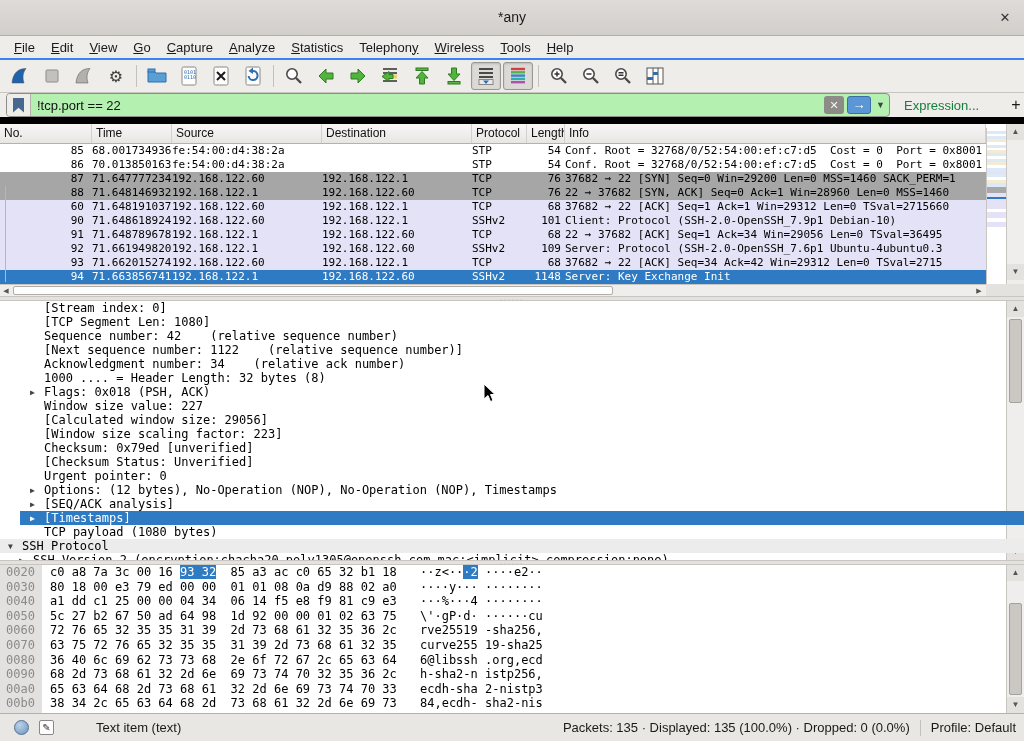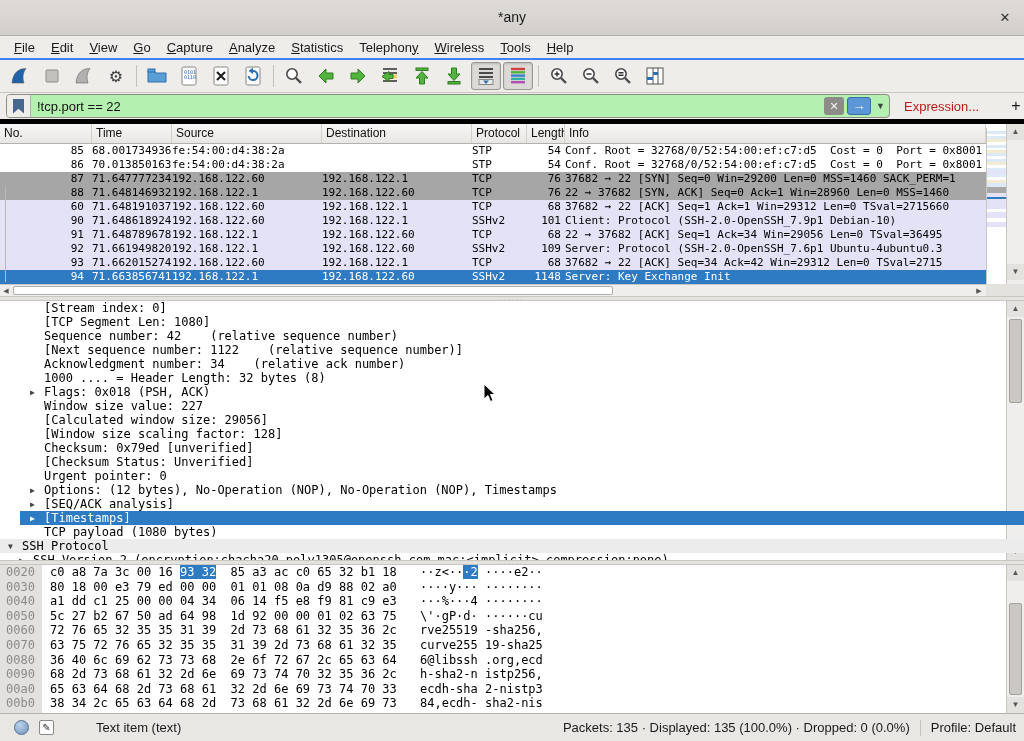--- a/index.html
+++ b/index.html
@@ -23,36 +23,36 @@
   
   #toolbar { left:0; top:60px; width:1024px; height:33px; background:#efedea; border-bottom:1px solid #c9c6c2;
     display:flex; align-items:center; padding-left:4px; }
   .tbtn { width:30px; height:28px; margin:0 1px; border:1px solid transparent; border-radius:3px;
     display:flex; align-items:center; justify-content:center; background:transparent; }
   .tbtn.pressed { border-color:#9a9894; background:#dcdad6; box-shadow:inset 0 1px 2px rgba(0,0,0,.15); }
   .tsep { width:1px; height:22px; background:#c4c1bd; margin:0 4px; }
   .tbtn svg { display:block; }
 
   
-  #filterbar { left:0; top:93px; width:1024px; height:31px; background:#efedea; border-bottom:5px solid #000000;
+  #filterbar { left:0; top:93px; width:1024px; height:31px; background:#efedea; border-bottom:7px solid #000000;
     display:flex; align-items:center; padding:0 6px; }
   #filter-frame { display:flex; align-items:center; height:24px; border:1px solid #8f8d8a; border-radius:4px;
     overflow:hidden; background:#b4f1b0; flex:0 0 884px; }
   #bookmark-btn { width:24px; height:24px; background:#efedea; border-right:1px solid #b5b2ae;
     display:flex; align-items:center; justify-content:center; }
   .bookmark-shape { width:11px; height:15px; background:#47688e;
     clip-path:polygon(0 0,100% 0,100% 100%,50% 68%,0 100%); }
   #filter-input { flex:1; background:#b4f1b0; border:none; outline:none; font-size:13px; color:#111;
     padding:0 6px; font-family:"Liberation Sans",sans-serif; height:22px; }
   #clear-btn { width:20px; height:18px; background:#8d8b88; border-radius:3px; color:#f4f4f4; font-size:11px;
     display:flex; align-items:center; justify-content:center; margin-right:3px; }
   #apply-btn { width:24px; height:18px; background:#5b97d6; border:1px solid #3a6ea5; border-radius:3px;
     color:#fff; font-size:13px; line-height:16px; text-align:center; margin-right:3px; }
   #filter-caret { font-size:9px; color:#444; padding:0 4px 0 2px; }
-  #expression-btn { font-size:13px; color:#b91c1c; margin-left:14px; }
+  #expression-btn { font-size:13px; color:#15803d; margin-left:14px; }
   #filter-sep { width:1px; height:18px; background:#c4c1bd; margin:0 10px 0 14px; }
   #add-filter-btn { font-size:16px; color:#1a1a1a; padding:0 8px; }
 
   
   #packetlist { left:0; top:124px; width:1024px; height:172px; background:#fff; }
   #pl-header { position:absolute; left:0; top:0; width:986px; height:20px; display:flex;
     background:linear-gradient(#f8f7f6,#e8e6e3); border-bottom:1px solid #b5b2ae; }
   .hcell { border-right:1px solid #d4d1cd; font-size:12px; color:#111; padding:2px 0 0 4px;
     white-space:nowrap; overflow:hidden; flex-shrink:0; }
   #pl-rows { position:absolute; left:0; top:20px; width:986px; height:140px; overflow:hidden; }
@@ -457,21 +457,21 @@
   </div>
 <div class="dline"><span class="txt" style="left: 44px;">[Stream index: 0]</span></div>
     <div class="dline"><span class="txt" style="left: 44px;">[TCP Segment Len: 1080]</span></div>
     <div class="dline"><span class="txt" style="left: 44px;">Sequence number: 42    (relative sequence number)</span></div>
     <div class="dline"><span class="txt" style="left: 44px;">[Next sequence number: 1122    (relative sequence number)]</span></div>
     <div class="dline"><span class="txt" style="left: 44px;">Acknowledgment number: 34    (relative ack number)</span></div>
     <div class="dline"><span class="txt" style="left: 44px;">1000 .... = Header Length: 32 bytes (8)</span></div>
     <div class="dline"><span class="tri" style="left: 30px;">▶</span><span class="txt" style="left: 44px;">Flags: 0x018 (PSH, ACK)</span></div>
     <div class="dline"><span class="txt" style="left: 44px;">Window size value: 227</span></div>
     <div class="dline"><span class="txt" style="left: 44px;">[Calculated window size: 29056]</span></div>
-    <div class="dline"><span class="txt" style="left: 44px;">[Window size scaling factor: 128]</span></div>
+    <div class="dline"><span class="txt" style="left: 44px;">[Window size scaling factor: 223]</span></div>
     <div class="dline"><span class="txt" style="left: 44px;">Checksum: 0x79ed [unverified]</span></div>
     <div class="dline"><span class="txt" style="left: 44px;">[Checksum Status: Unverified]</span></div>
     <div class="dline"><span class="txt" style="left: 44px;">Urgent pointer: 0</span></div>
     <div class="dline"><span class="tri" style="left: 30px;">▶</span><span class="txt" style="left: 44px;">Options: (12 bytes), No-Operation (NOP), No-Operation (NOP), Timestamps</span></div>
     <div class="dline"><span class="tri" style="left: 30px;">▶</span><span class="txt" style="left: 44px;">[SEQ/ACK analysis]</span></div>
     <div class="dline sel"><span class="tri" style="left: 30px;">▶</span><span class="txt" style="left: 44px;">[Timestamps]</span></div>
     <div class="dline"><span class="txt" style="left: 44px;">TCP payload (1080 bytes)</span></div>
     <div class="dline layer"><span class="tri" style="left: 8px;">▼</span><span class="txt" style="left: 22px;">SSH Protocol</span></div>
     <div class="dline"><span class="tri" style="left: 19px;">▶</span><span class="txt" style="left: 33px;">SSH Version 2 (encryption:chacha20-poly1305@openssh.com mac:&lt;implicit&gt; compression:none)</span></div>
   </div>

